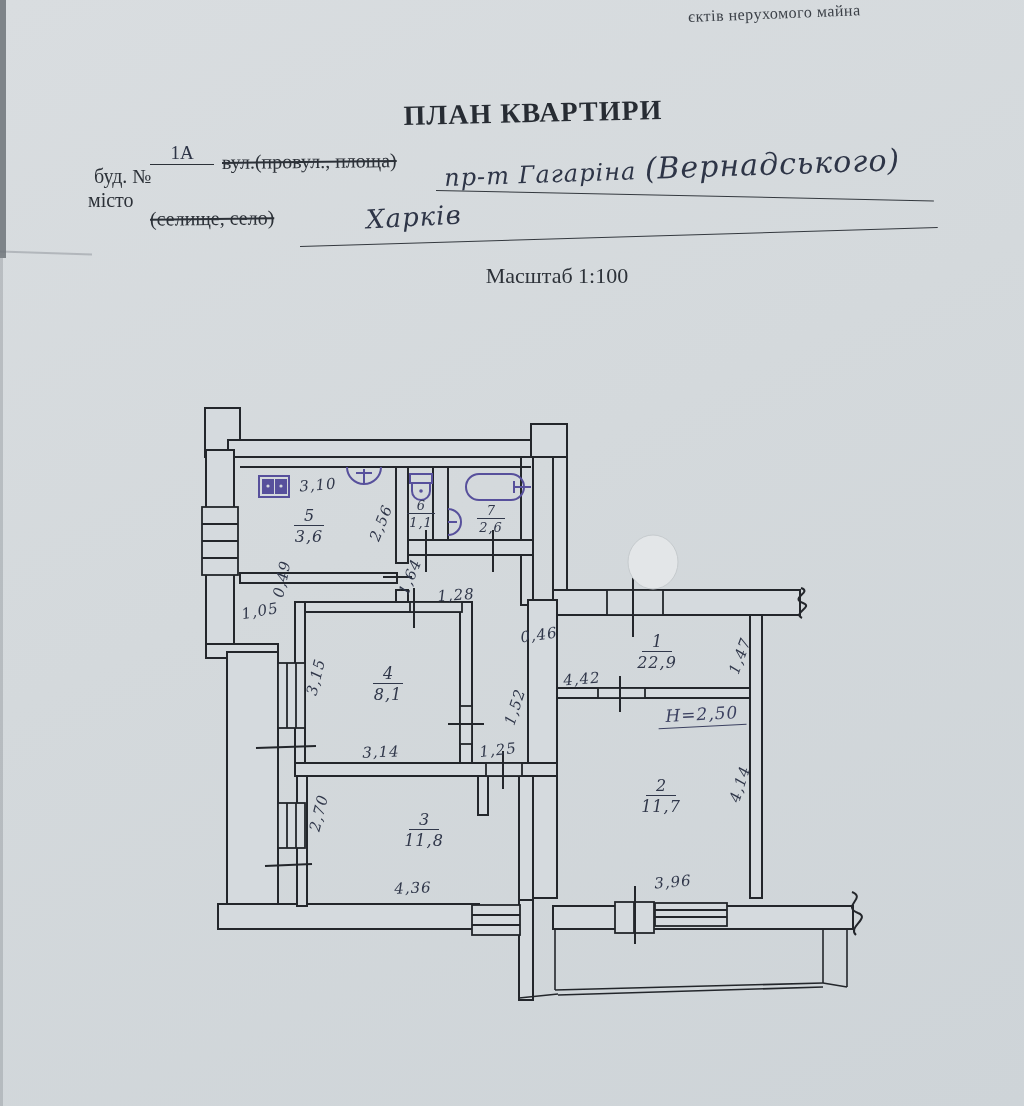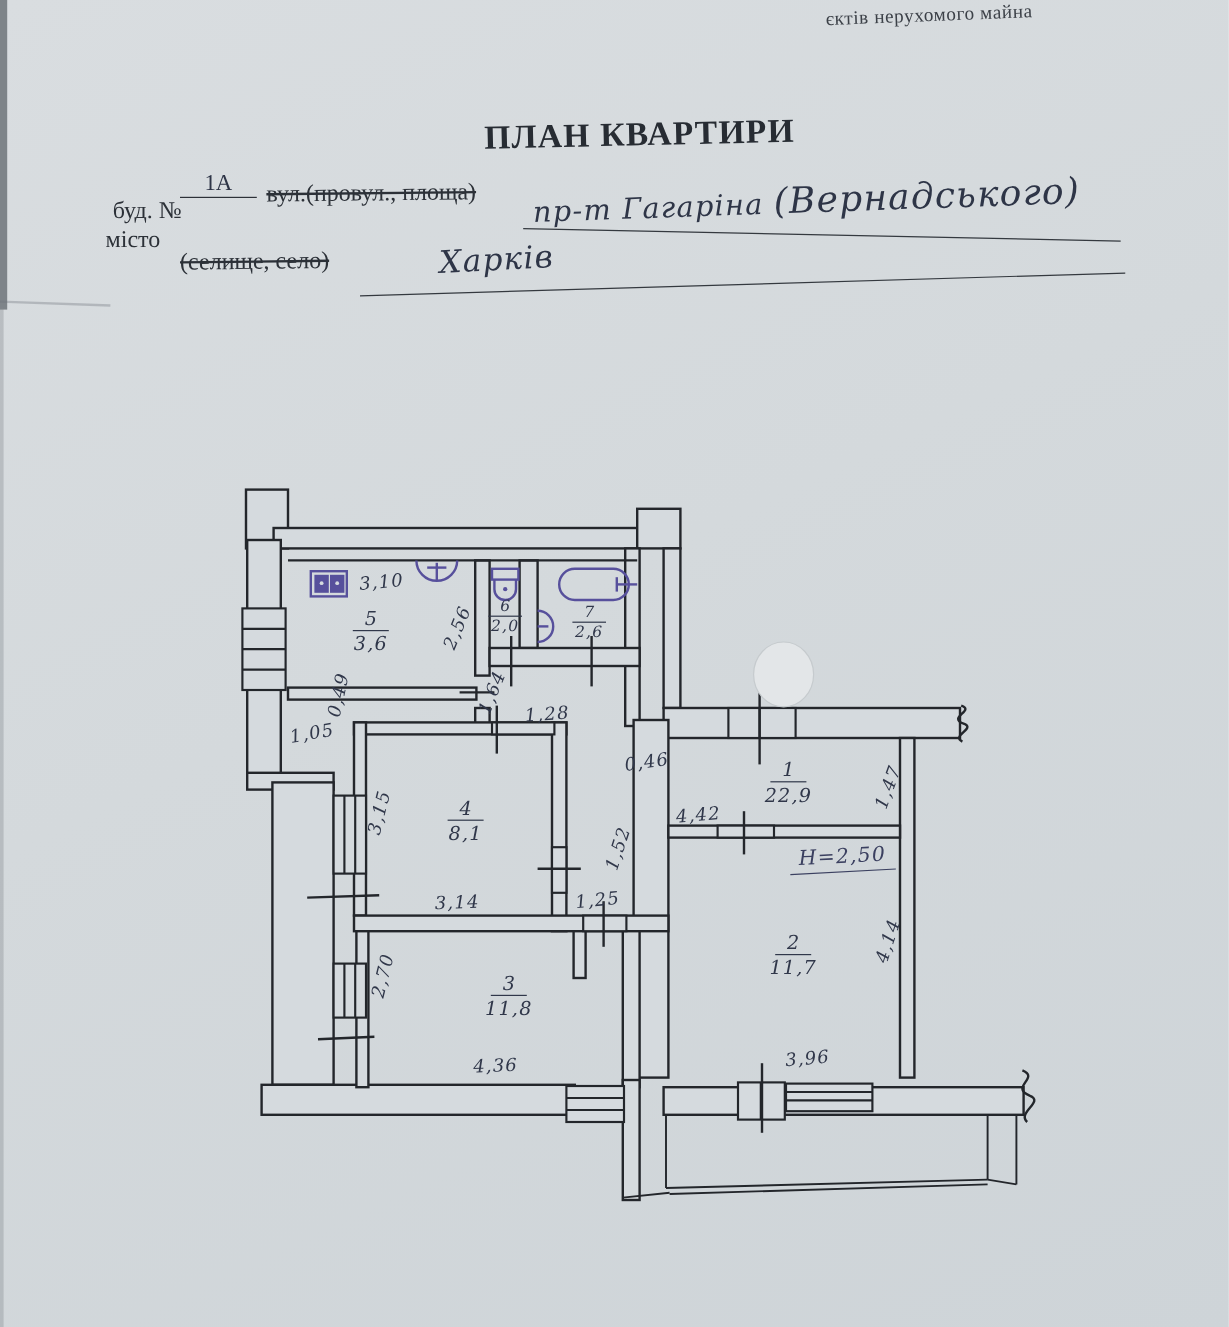--- a/index.html
+++ b/index.html
@@ -53,20 +53,21 @@
   <div class="rule" style="left:436px;top:190px;width:498px;transform:rotate(1.2deg);"></div>
   <div class="hw" style="left:444px;top:150px;font-size:24px;transform:rotate(-2deg);white-space:nowrap;">
        <span>пр-т Гагаріна</span>
        <span style="font-size:30px;">(Вернадського)</span>
   </div>
   <div class="form-text" style="left:88px;top:189px;">місто</div>
   <div class="form-text struck" style="left:150px;top:207px;transform:rotate(-.6deg);">(селище, село)</div>
   <div class="rule" style="left:300px;top:246px;width:638px;transform:rotate(-1.7deg);"></div>
   <div class="hw" style="left:366px;top:202px;font-size:26px;transform:rotate(-3deg);">Харків</div>
 
+  <div class="scale-note">Масштаб 1:100</div>
 
   <svg width="1024" height="1106" viewBox="0 0 1024 1106">
 
     <g fill="#d5dade" stroke="#23262b" stroke-width="2">
       <rect x="205" y="408" width="35" height="49"></rect>
       <rect x="228" y="440" width="303" height="17"></rect>
       <rect x="531" y="424" width="36" height="33"></rect>
       <rect x="206" y="450" width="28" height="206"></rect>
       <rect x="206" y="644" width="72" height="14"></rect>
       <rect x="227" y="652" width="51" height="252"></rect>
@@ -203,21 +204,21 @@
 
     <ellipse cx="653" cy="562" rx="25" ry="27" fill="#e3e6e8" stroke="#c6cbce" stroke-width="1"></ellipse>
   </svg>
 
   <div class="room-label" style="left:277px;top:506px;width:64px;">
     <span class="num">5</span>
     <div class="area">3,6</div>
   </div>
   <div class="room-label sm" style="left:399px;top:498px;width:44px;">
     <span class="num">6</span>
-    <div class="area">2,0</div>
+    <div class="area">1,1</div>
   </div>
   <div class="room-label sm" style="left:469px;top:503px;width:44px;">
     <span class="num">7</span>
     <div class="area">2,6</div>
   </div>
   <div class="room-label" style="left:356px;top:664px;width:64px;">
     <span class="num">4</span>
     <div class="area">8,1</div>
   </div>
   <div class="room-label" style="left:625px;top:632px;width:64px;">

